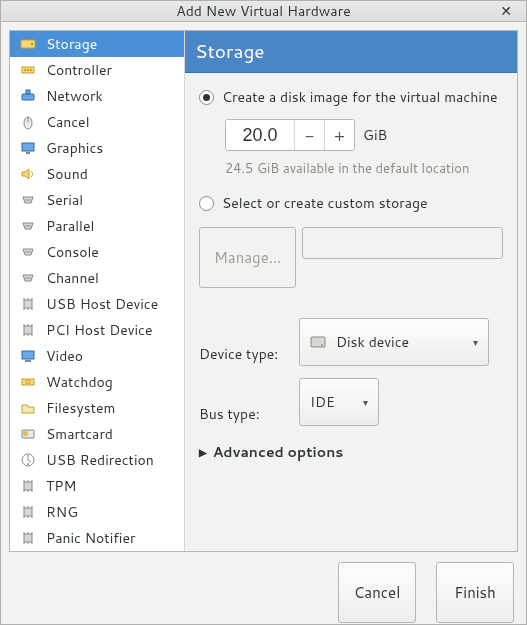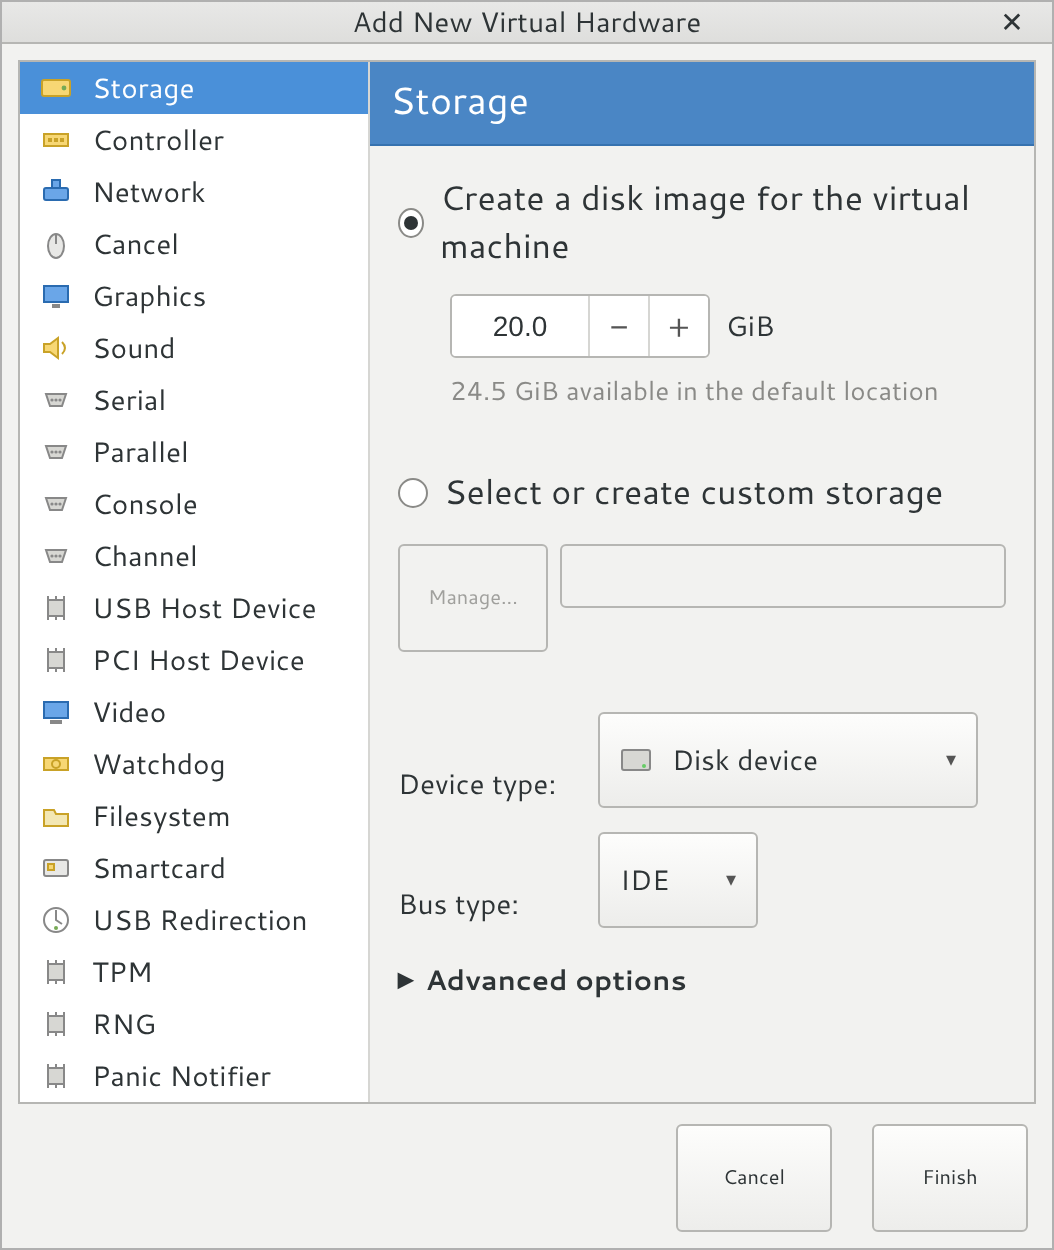--- a/index.html
+++ b/index.html
@@ -56,46 +56,46 @@
   
   .main { flex:1; background:#f2f2f0; display:flex; flex-direction:column;}
   .main-header {
     background:#4a86c5;
     color:#fff;
     font-size:19px;
     padding:6px 10px 8px 10px;
     border-bottom: 1px solid #3672af;
   }
   .main-body { padding:14px 14px 8px 14px; display:flex; flex-direction:column; gap:12px;}
-  .radio-row { display:flex; align-items:center; gap:8px; font-size:17px;}
+  .radio-row { display:flex; align-items:center; gap:8px; font-size:14px;}
   .radio {
     width:15px;height:15px;border-radius:50%;
     border:1.5px solid #8a8a87;background:#fff;
     display:flex;align-items:center;justify-content:center;
   }
   .radio.selected::after{content:"";width:7px;height:7px;border-radius:50%;background:#2e3436;}
   .spinner-row{ display:flex; align-items:center; gap:8px; margin-left:26px;}
   .spin-box{
     display:flex; height:32px; border:1px solid #b6b6b3; border-radius:3px;overflow:hidden; background:#fff;
   }
   .spin-input{
-    width:68px; border:none; text-align:center; font-size:14px; color:#2e3436; outline:none;
+    width:68px; border:none; text-align:center; font-size:18px; color:#2e3436; outline:none;
   }
   .spin-btn{
     width:30px; border-left:1px solid #d6d6d3; background:#fff; display:flex;align-items:center;justify-content:center;
     cursor:pointer; font-size:16px; color:#555; user-select:none;
   }
   .hint { color:#8a8a87; font-size:13px; margin-left:26px; margin-top:-4px;}
   .manage-row{ display:flex; gap:6px; margin-left:0; margin-top:2px;}
   .btn{
     background:linear-gradient(#fdfdfc,#ededeb);
     border:1px solid #b6b6b3;
     border-radius:3px;
     padding:19px 14px;
-    font-size:10px;
+    font-size:15px;
     color:#2e3436;
     cursor:pointer;
     min-height:32px;
     display:flex;align-items:center;justify-content:center;
   }
   .btn.disabled{ color:#a0a09d; background:#f2f2f0; cursor:default;}
   .text-input{
     flex:1; border:1px solid #b6b6b3; border-radius:3px; background:#f2f2f0;
     height:32px;
   }
@@ -366,21 +366,21 @@
           <div class="spin-box">
             <input class="spin-input" value="20.0" style="">
             <div class="spin-btn">−</div>
             <div class="spin-btn">+</div>
           </div>
           <span>GiB</span>
         </div>
 
         <div class="hint">24.5 GiB available in the default location</div>
 
-        <div class="radio-row" style="margin-top:17px;">
+        <div class="radio-row" style="margin-top:4px;">
           <span class="radio"></span>
           <span>Select or create custom storage</span>
         </div>
 
         <div class="manage-row">
           <div class="btn disabled">Manage...</div>
           <div class="text-input"></div>
         </div>
 
         <div style="height:6px"></div>

